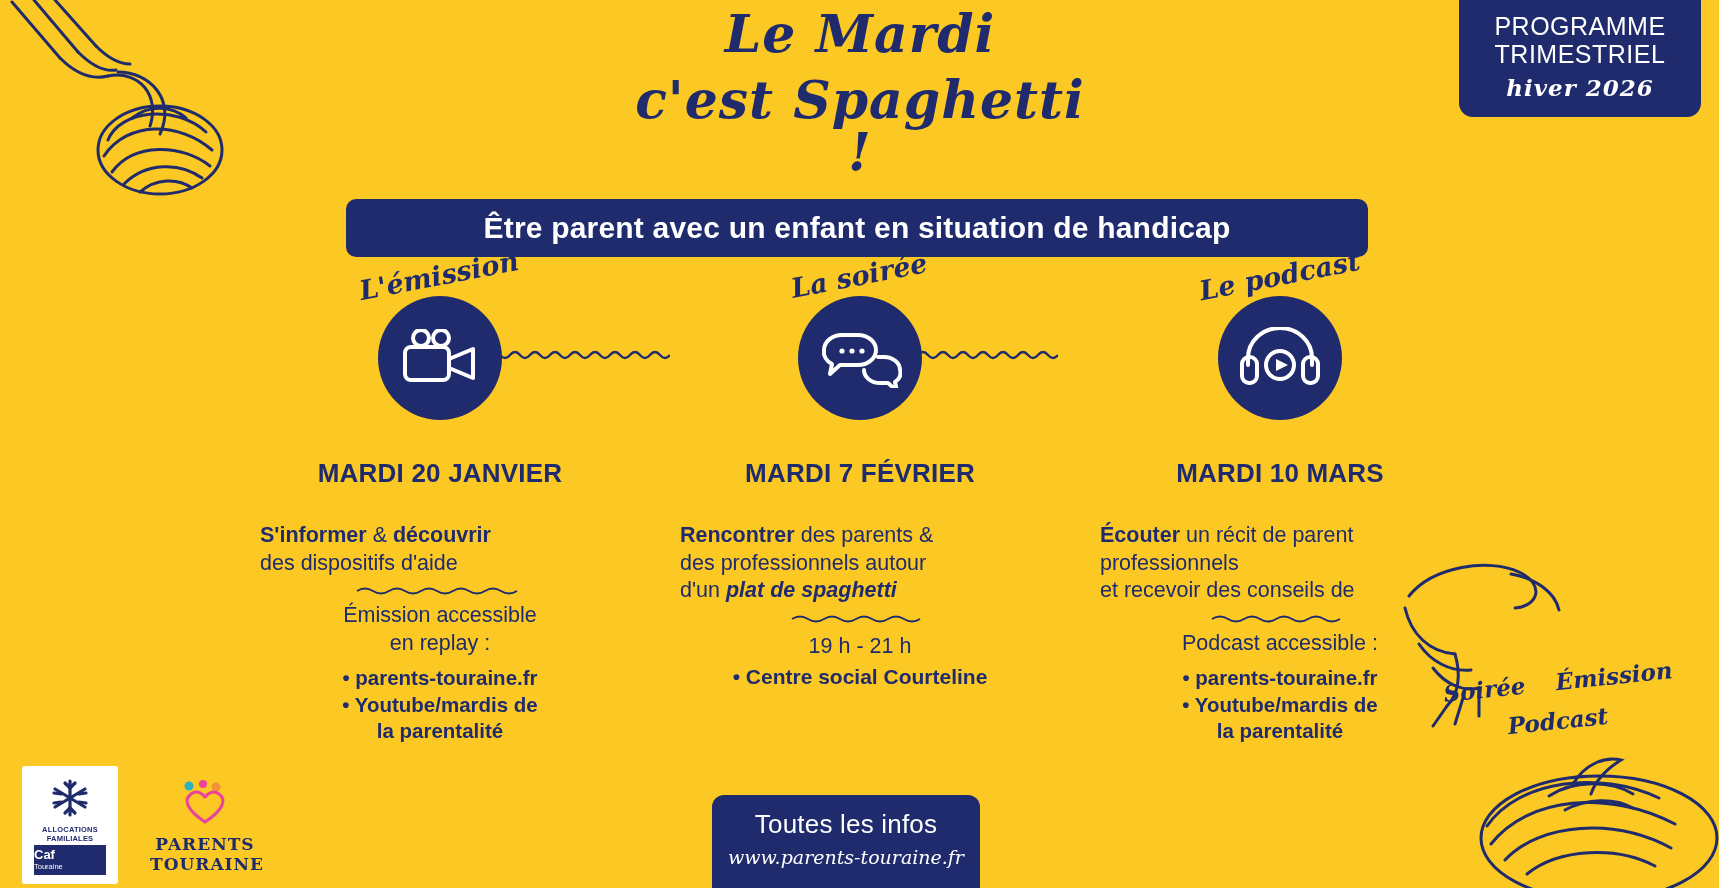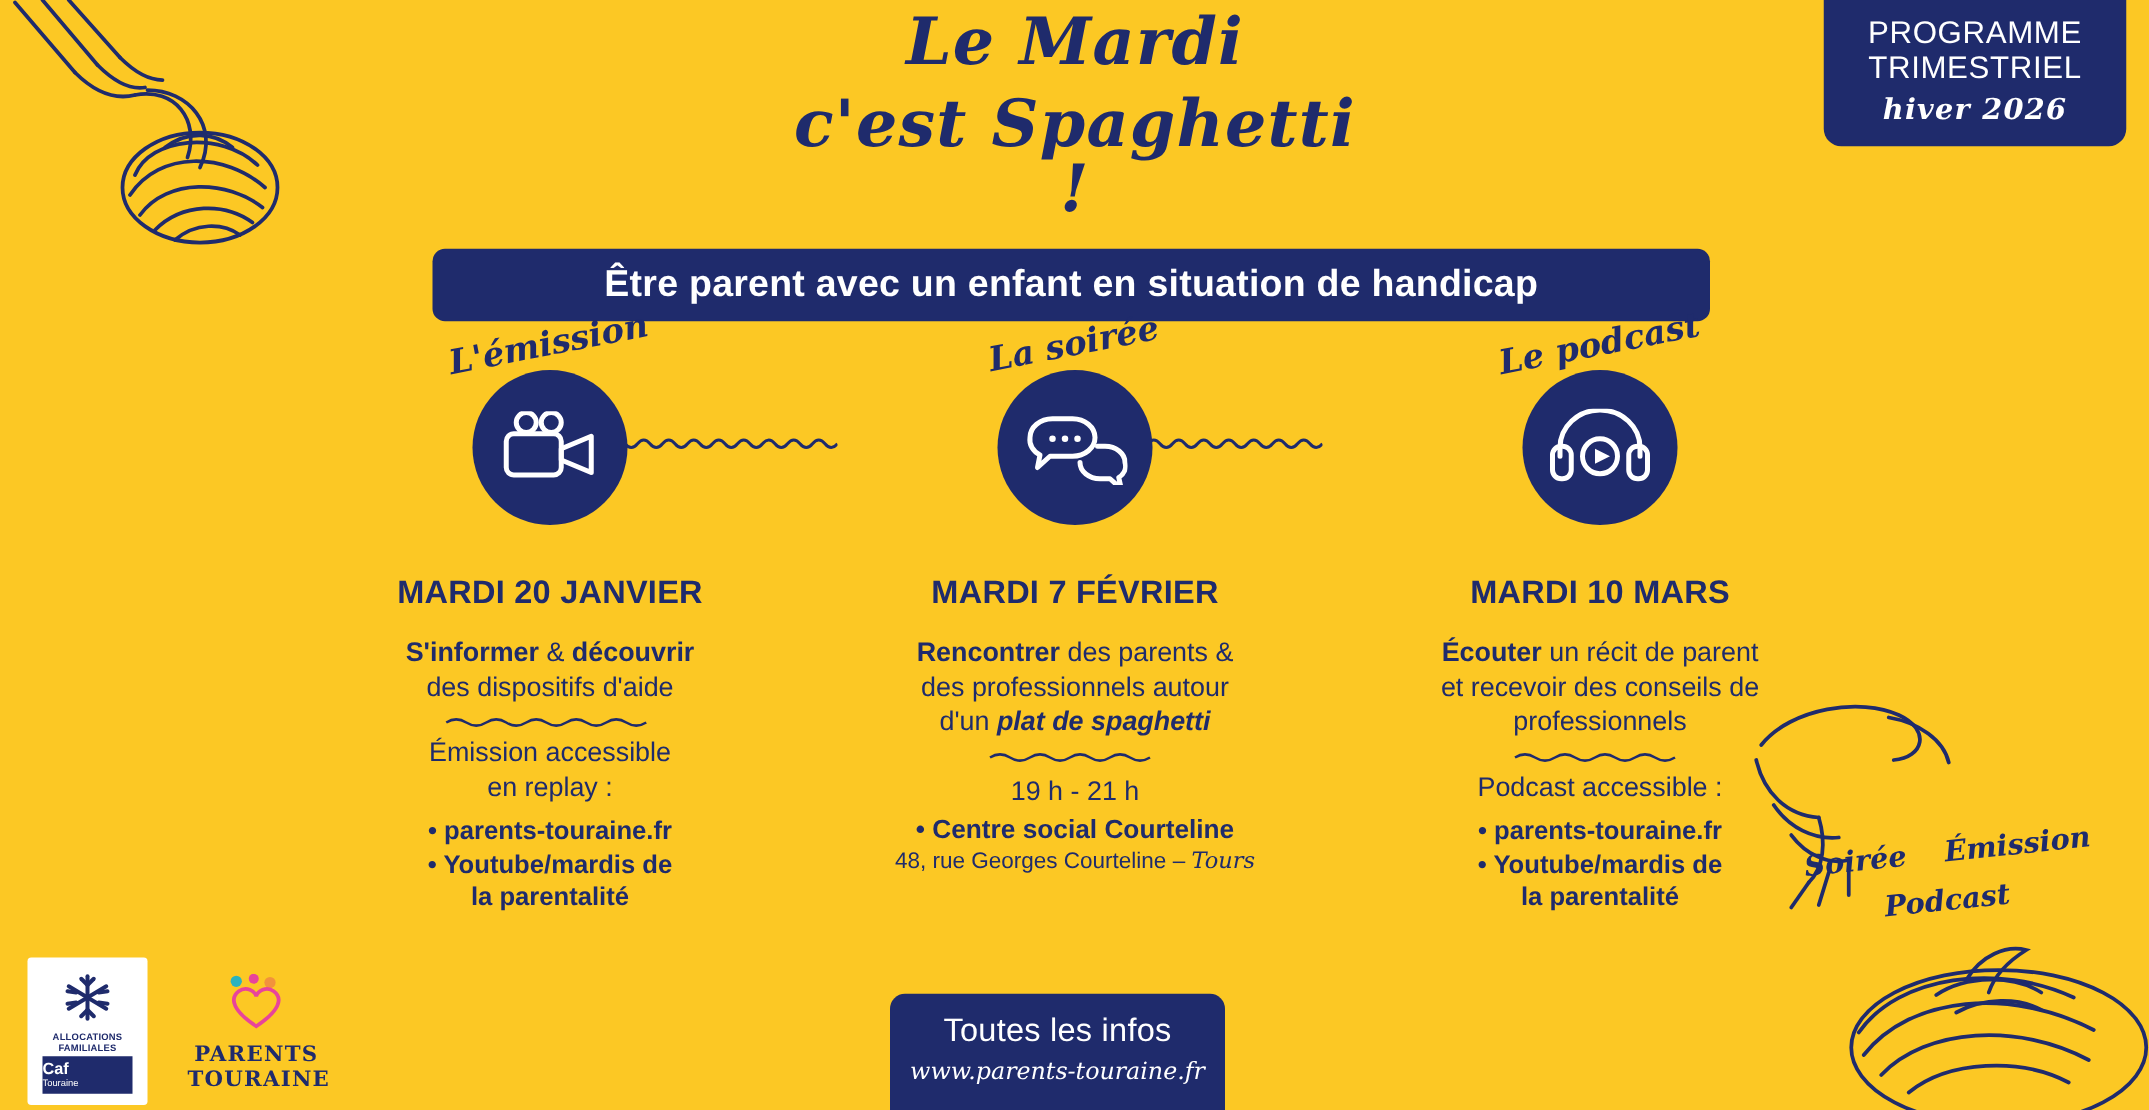--- a/index.html
+++ b/index.html
@@ -116,22 +116,22 @@
     z-index: 3;
   }
   .date {
     margin-top: 38px;
     font-size: 26px;
     font-weight: bold;
     letter-spacing: 0.2px;
     text-align: center;
   }
   .body-txt {
-    margin-top: 20px;
-    text-align: center;
+    margin-top: 33px;
+    text-align: left;
     font-size: 21.5px;
     line-height: 1.28;
     width: 360px;
   }
   .body-txt b { font-weight: bold; }
   .body-txt i.bi { font-weight: bold; font-style: italic; }
   .squiggle {
     margin: 9px 0 6px 0;
     height: 10px;
   }
@@ -365,41 +365,40 @@
       <div class="body-txt">
         <b>Rencontrer</b><span> des parents &amp;</span>
         <div>des professionnels autour</div>
         <div><span>d'un </span><i class="bi">plat de spaghetti</i></div>
       </div>
       <svg class="squiggle" width="140" height="10" viewBox="0 0 140 10">
         <path d="M2 5 q8 -5 16 0 t16 0 t16 0 t16 0 t16 0 t16 0 t16 0 t16 0" fill="none" stroke="#1F2B6C" stroke-width="2"></path>
       </svg>
       <div class="hours">19 h - 21 h</div>
       <div class="place">• Centre social Courteline</div>
-      <div class="addr"><span>48, rue Georges Courteline – </span><span class="city">Tours</span></div>
     </div>
 
     <div class="col">
       <div class="kicker">Le podcast</div>
       <div class="circle">
         <svg width="80" height="62" viewBox="0 0 80 62">
           <g fill="none" stroke="#FFFFFF" stroke-width="4" stroke-linejoin="round" stroke-linecap="round">
             <path d="M8 38 V31 a32 30 0 0 1 64 0 V38"></path>
             <rect x="2" y="30" width="15" height="26" rx="7"></rect>
             <rect x="63" y="30" width="15" height="26" rx="7"></rect>
             <circle cx="40" cy="38" r="14"></circle>
             <path d="M36 32 L48 38 L36 44 Z" fill="#FFFFFF" stroke="none"></path>
           </g>
         </svg>
       </div>
       <div class="date">MARDI 10 MARS</div>
       <div class="body-txt">
         <b>Écouter</b><span> un récit de parent</span>
+        <div>professionnels</div>
         <div>et recevoir des conseils de</div>
-        <div>professionnels</div>
       </div>
       <svg class="squiggle" width="140" height="10" viewBox="0 0 140 10">
         <path d="M2 5 q8 -5 16 0 t16 0 t16 0 t16 0 t16 0 t16 0 t16 0 t16 0" fill="none" stroke="#1F2B6C" stroke-width="2"></path>
       </svg>
       <div class="accessible">
         <div>Podcast accessible :</div>
       </div>
       <div class="links">
         <div>• parents-touraine.fr</div>
         <div>• Youtube/mardis de</div>

